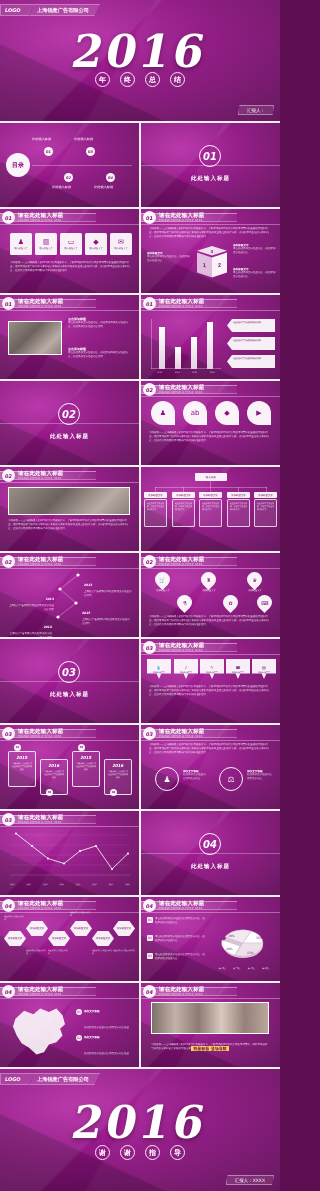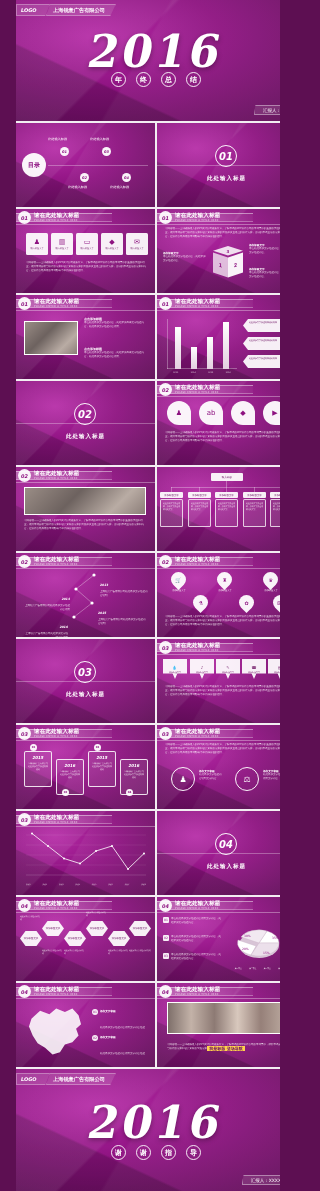--- a/index.html
+++ b/index.html
@@ -1,21 +1,21 @@
 <!DOCTYPE html>
 <html><head>
 <meta charset="utf-8">
 <style>
   * { box-sizing: border-box; margin:0; padding:0; }
   html,body { width:280px; height:1191px; background:#5d0f52; }
   body {
     font-family:"DejaVu Sans","Liberation Sans",sans-serif;
     width:280px; height:1191px; position:relative; overflow:hidden;
   }
-  .sheet { width:280px; height:983px; position:relative;margin-left:16px; }
+  .sheet { width:280px; height:983px; position:relative; }
 
   
   .slide {
     position:absolute; width:139px; height:84px; overflow:hidden;
     background:#8d1280;
     background-image:
       linear-gradient(135deg, rgba(255,255,255,.07) 0 40%, rgba(0,0,0,0) 41%),
       linear-gradient(25deg, rgba(0,0,0,.18) 0 30%, rgba(0,0,0,0) 31%),
       linear-gradient(-60deg, rgba(255,255,255,.05) 0 55%, rgba(0,0,0,0) 56%),
       radial-gradient(ellipse at 28% 30%, #b52aa6 0%, #8d1280 45%, #5d0d55 100%);

